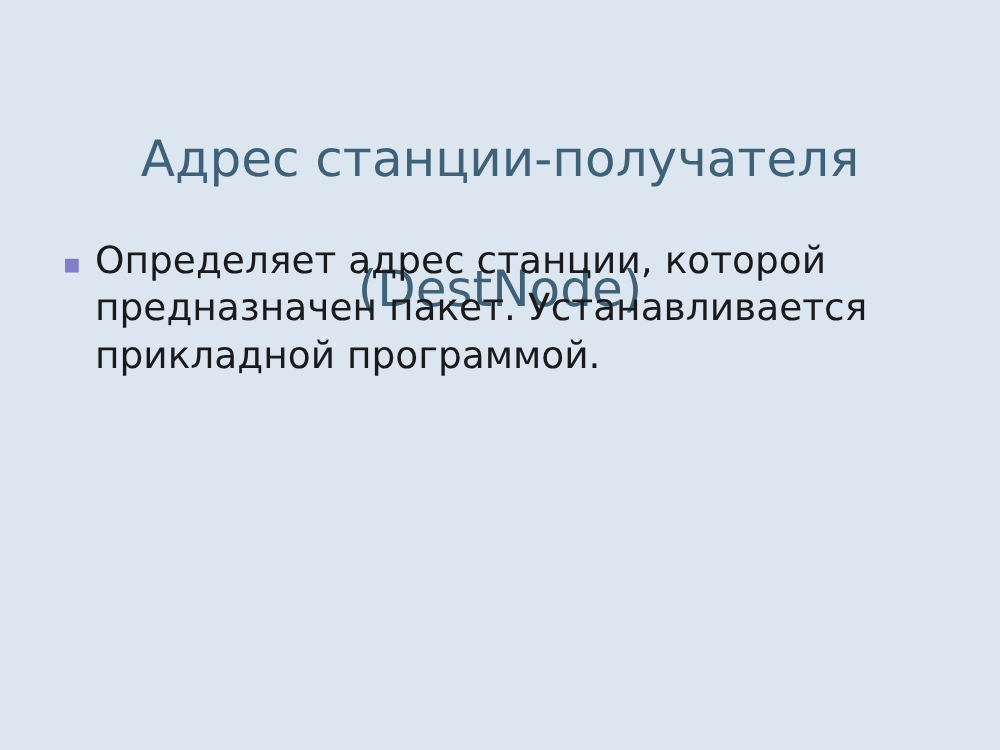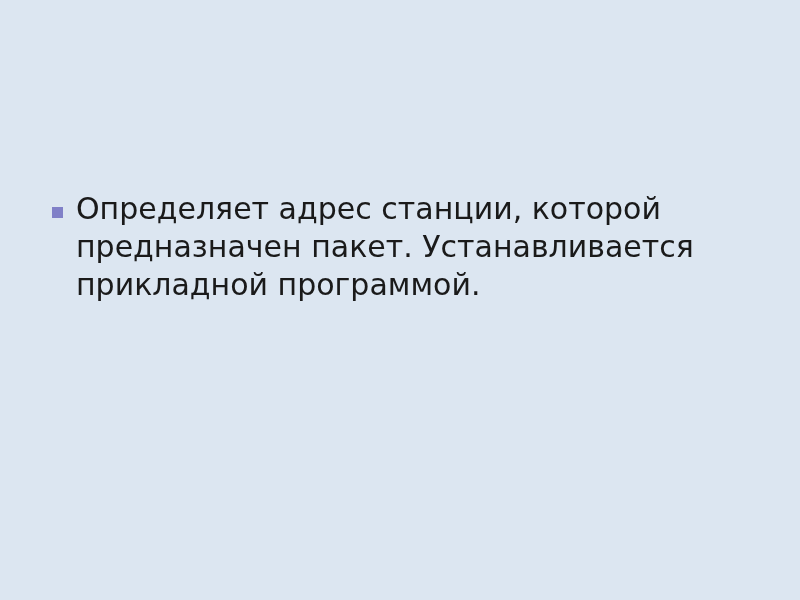--- a/index.html
+++ b/index.html
@@ -71,20 +71,24 @@
   }
   .bullet-text {
     display: block;
   }
 </style>
 </head>
 <body style="background: rgb(220, 230, 241);">
 
 <div class="slide" style="background: rgb(220, 230, 241);">
 
+  <div class="slide-title" style="color: rgb(63, 98, 120);">
+    <span class="title-line">Адрес станции-получателя</span>
+    <span class="title-line">(DestNode)</span>
+  </div>
 
   <ul class="body-list">
     <li class="bullet-item" style="color: rgb(26, 26, 26);">
       <span class="bullet-marker" style="background: rgb(128, 128, 200);"></span>
       <span class="bullet-text">Определяет адрес станции, которой предназначен пакет. Устанавливается прикладной программой.</span>
     </li>
   </ul>
 
 </div>
 

